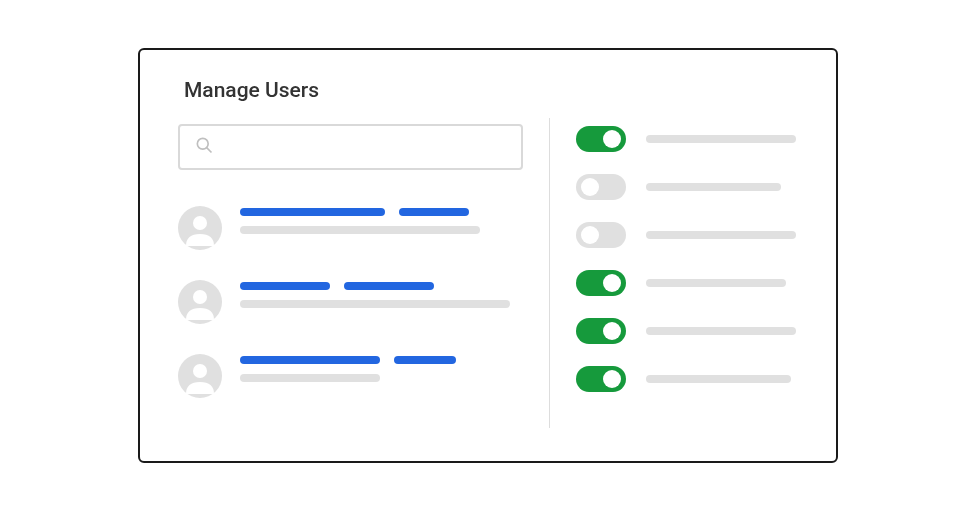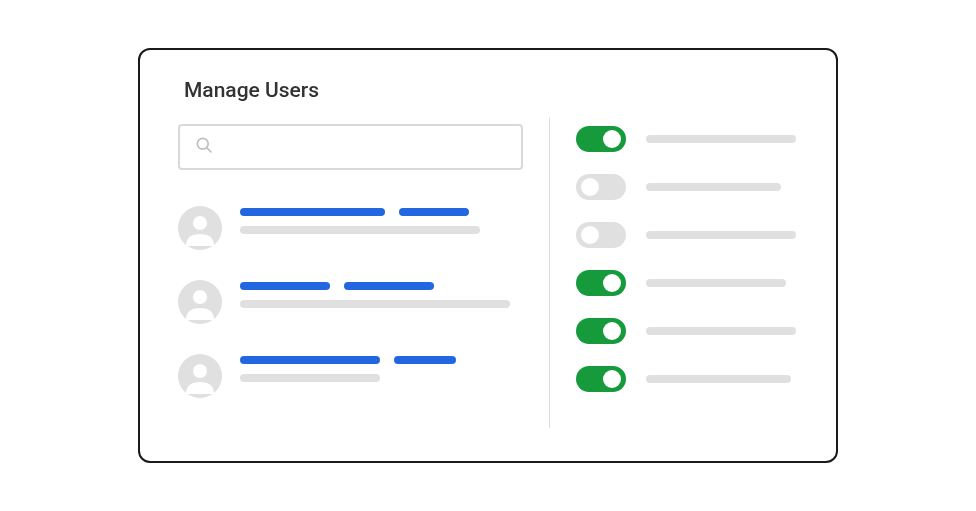--- a/index.html
+++ b/index.html
@@ -13,21 +13,21 @@
       display: flex;
       align-items: center;
       justify-content: center;
       width: 976px;
       height: 511px;
     }
     .panel {
       width: 700px;
       height: 415px;
       border: 2.5px solid #1a1a1a;
-      border-radius: 12px;
+      border-radius: 6px;
       padding: 28px 38px;
       background: #fff;
       position: relative;
     }
     .panel-title {
       font-size: 21px;
       font-weight: 500;
       color: #333;
       margin-bottom: 22px;
       padding-left: 6px;

